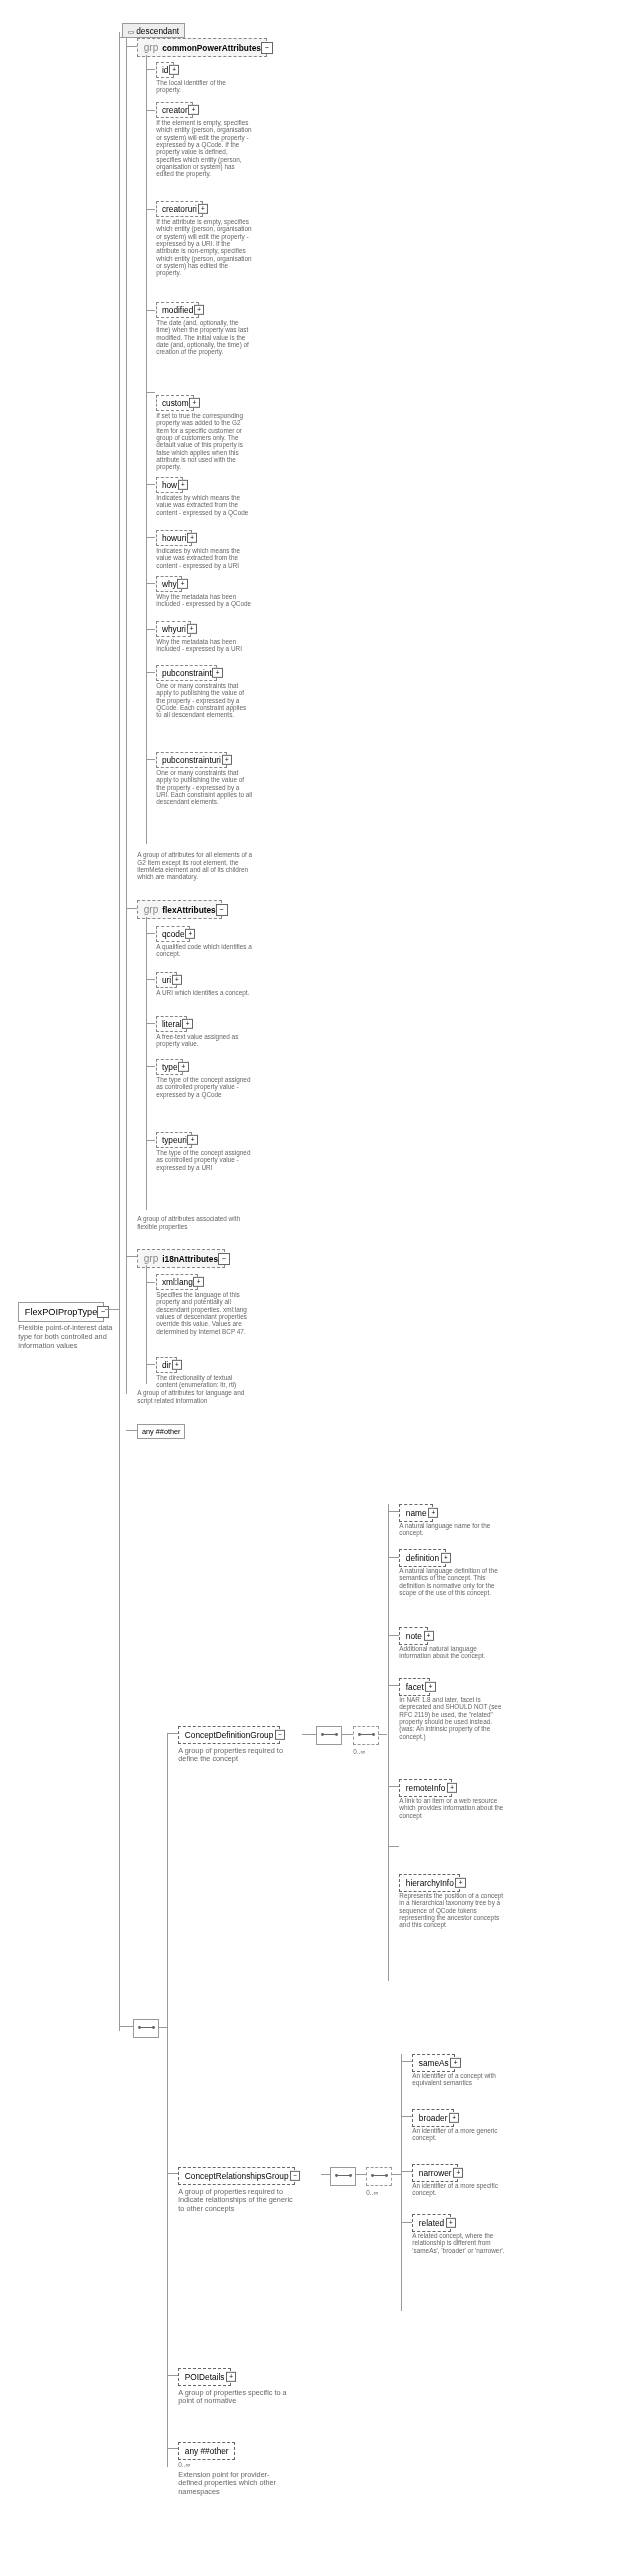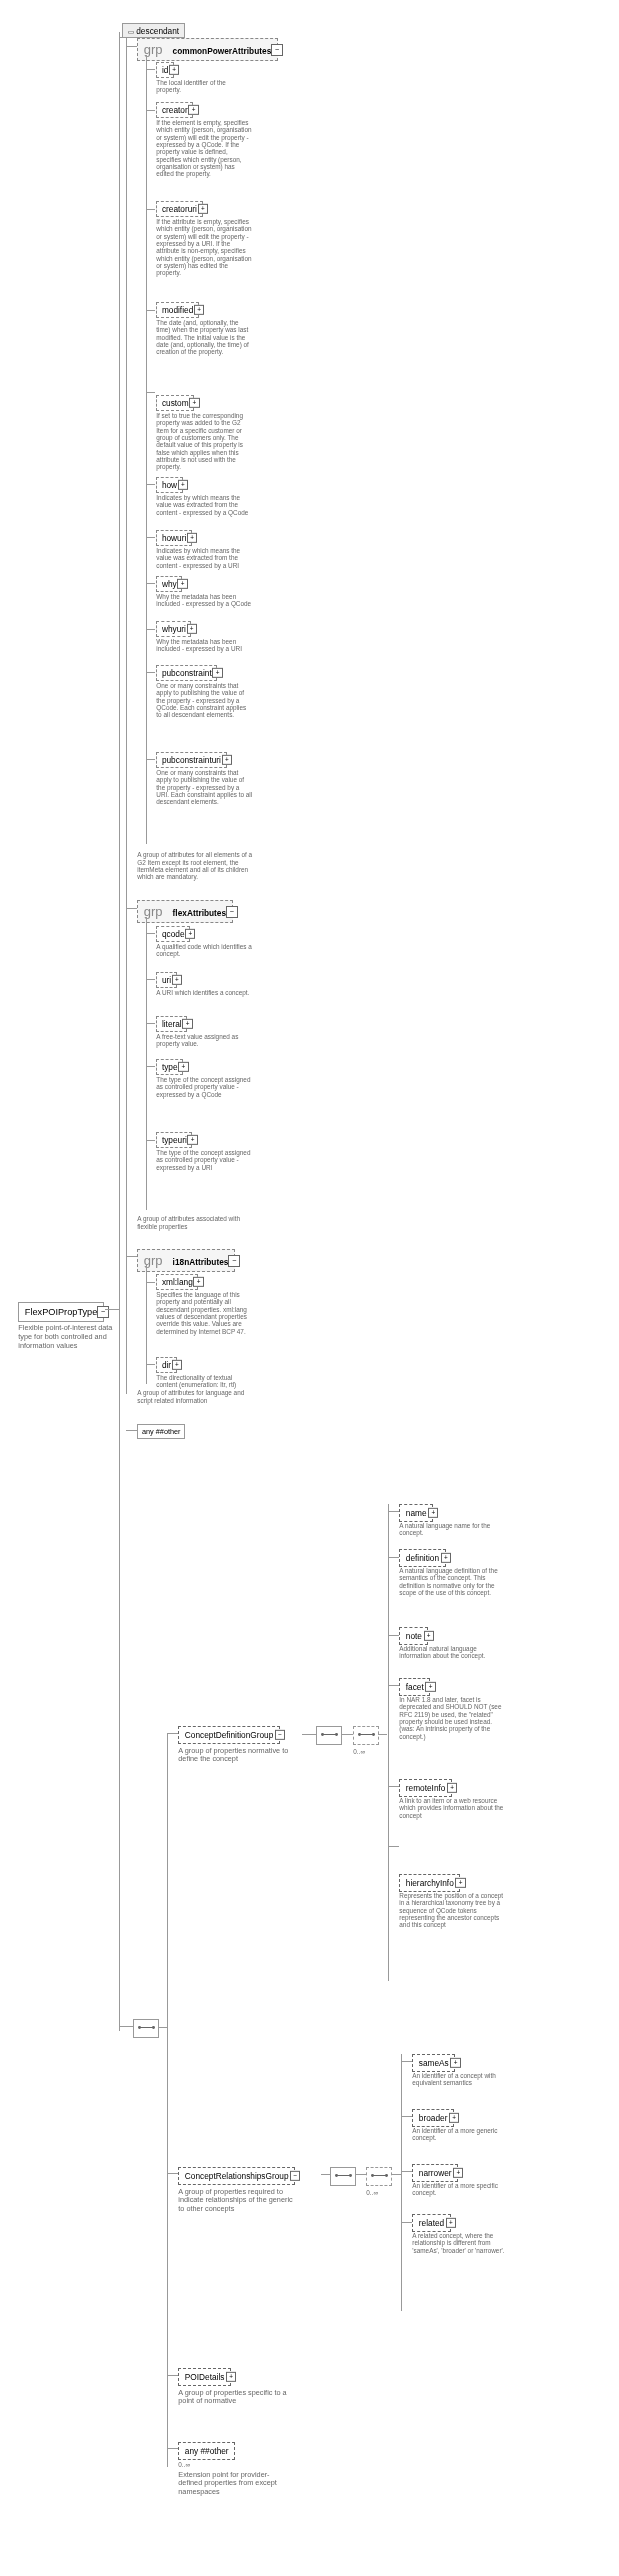--- a/index.html
+++ b/index.html
@@ -162,23 +162,23 @@
     border-top: 0.9px solid #999;
   }
   .any-box {
     border: 0.9px solid #999;
     background: #fff;
     padding: 1.8px 3.7px;
     font-size: 7.3px;
     display: inline-block;
   }
   .prefix {
-    font-size: 13px;
+    font-size: 10px;
     color: #888;
-    margin-right: 10px;
+    margin-right: 4px;
   }
 </style>
 </head>
 <body>
 
 <div style="position:relative; width:596px; height:2540px;">
 
   <div style="position:absolute; left:0; top:1284px;">
     <div class="type-box root">
       <span>FlexPOIPropType</span>
@@ -306,21 +306,21 @@
   </div>
   <div style="position:absolute; left:140px; top:2009px; width:9.2px;" class="hline"></div>
   <div style="position:absolute; left:149px; top:1715px; height:734px;" class="vline"></div>
 
   <div style="position:absolute; left:149px; top:1715px; width:11px;" class="hline"></div>
   <div style="position:absolute; left:160px; top:1708px;">
     <div class="element-box dashed">
       <span>ConceptDefinitionGroup</span>
       <span class="expand">−</span>
     </div>
-    <div class="desc" style="max-width:119px;">A group of properties normative to define the concept</div>
+    <div class="desc" style="max-width:119px;">A group of properties required to define the concept</div>
   </div>
   <div style="position:absolute; left:284px; top:1716px; width:13.8px;" class="hline"></div>
   <div style="position:absolute; left:298px; top:1708px;">
     <div class="connector-box"><div class="connector-dots"></div></div>
   </div>
   <div style="position:absolute; left:324px; top:1716px; width:11px;" class="hline"></div>
   <div style="position:absolute; left:335px; top:1708px;">
     <div class="connector-box" style="border:0.9px dashed #999;"><div class="connector-dots"></div></div>
     <div class="occur">0..∞</div>
   </div>
@@ -389,17 +389,17 @@
     </div>
     <div class="desc" style="max-width:110px;">A group of properties specific to a point of normative</div>
   </div>
 
   <div style="position:absolute; left:149px; top:2430px; width:11px;" class="hline"></div>
   <div style="position:absolute; left:160px; top:2424px;">
     <div class="element-box dashed">
       <span>any ##other</span>
     </div>
     <div class="occur">0..∞</div>
-    <div class="desc" style="max-width:110px;">Extension point for provider-defined properties from except namespaces</div>
+    <div class="desc" style="max-width:110px;">Extension point for provider-defined properties which other namespaces</div>
   </div>
 
 </div>
 
 
 </body></html>

